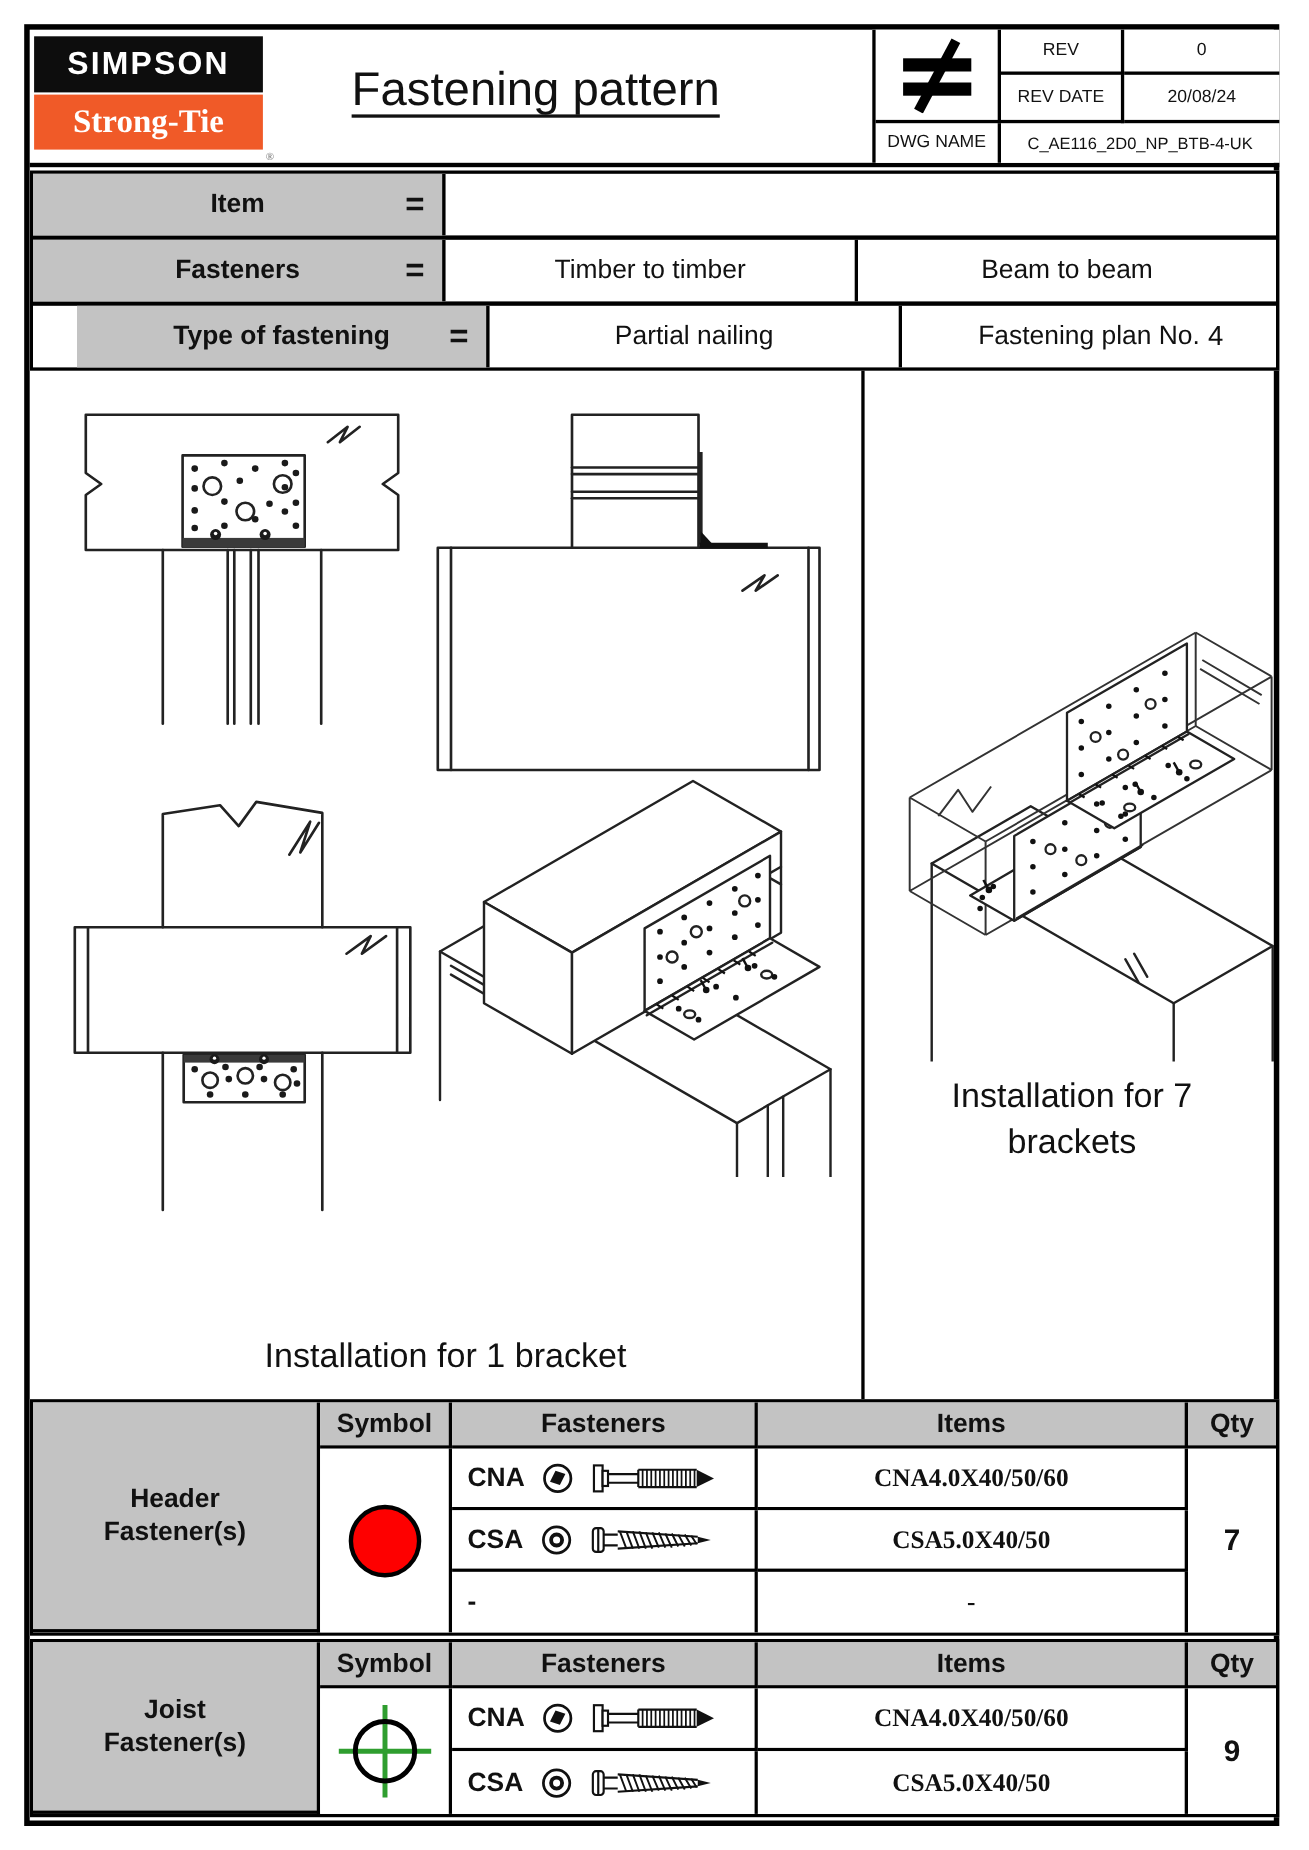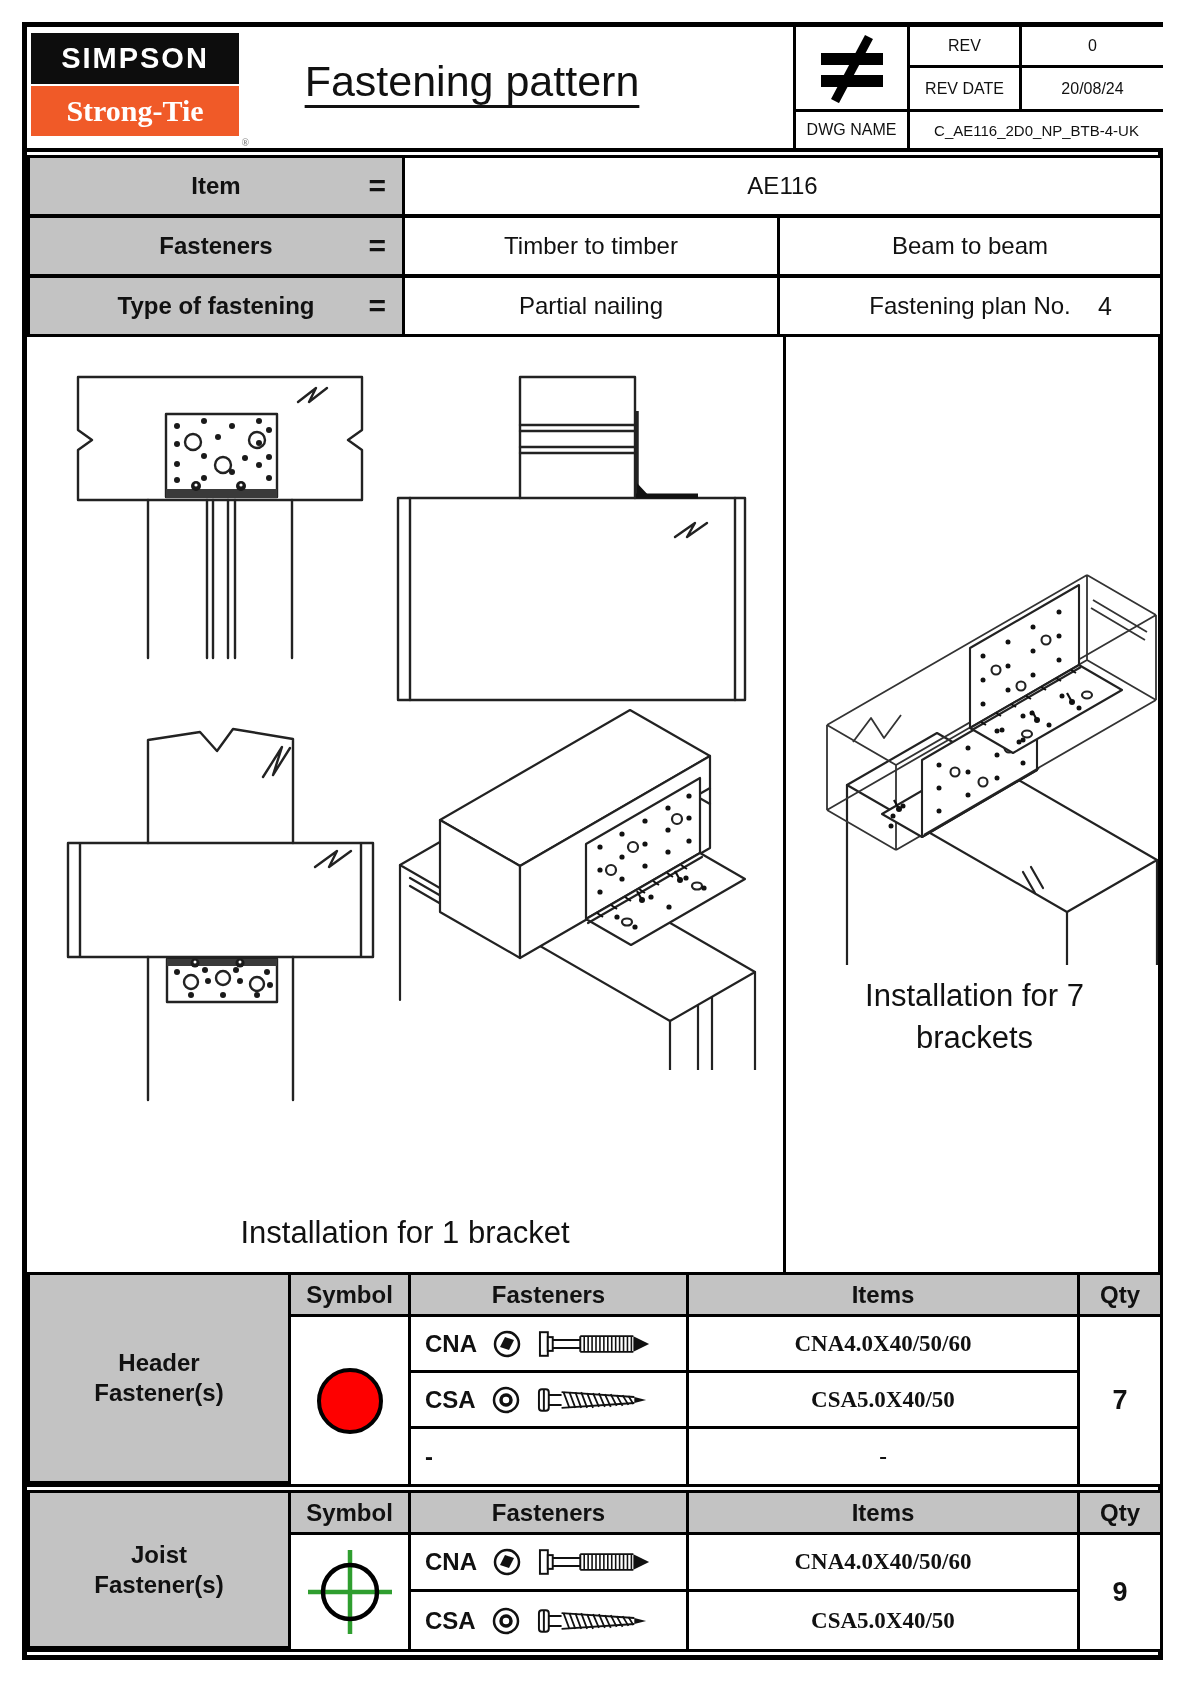--- a/index.html
+++ b/index.html
@@ -4,30 +4,30 @@
 <style>
   html,body{margin:0;padding:0;background:#fff;}
   body{width:1190px;height:1682px;position:relative;font-family:"Liberation Sans",sans-serif;color:#111;}
   .outer{position:absolute;left:22px;top:22px;width:1141px;height:1638px;border:5px solid #000;box-sizing:border-box;background:#fff;}
   
   .hdr{position:absolute;left:0;top:0;width:1136px;height:121px;border-bottom:4px solid #000;box-sizing:content-box;}
   .logo{position:absolute;left:4px;top:6px;width:208px;height:104px;}
   .logo-black{position:absolute;left:0;top:0;width:208px;height:51px;background:#0d0d0d;color:#fff;display:flex;align-items:center;justify-content:center;font-weight:bold;font-size:29px;letter-spacing:2px;}
   .logo-orange{position:absolute;left:0;top:53px;width:208px;height:50px;background:#f05a28;color:#fff;display:flex;align-items:center;justify-content:center;font-family:"Liberation Serif",serif;font-weight:bold;font-size:30px;}
   .logo-reg{position:absolute;right:-10px;bottom:-12px;font-size:10px;color:#888;}
-  .sheet-title{position:absolute;left:165px;top:30px;width:560px;text-align:center;font-size:43px;text-decoration:underline;text-decoration-thickness:3px;text-underline-offset:9px;}
+  .sheet-title{position:absolute;left:180px;top:30px;width:560px;text-align:center;font-size:43px;text-decoration:underline;text-decoration-thickness:3px;text-underline-offset:9px;}
   .tblock{position:absolute;left:766px;top:0;width:370px;height:121px;border-left:3px solid #000;display:grid;grid-template-columns:114px 112px 1fr;grid-template-rows:41px 44px 36px;box-sizing:border-box;background:#fff;}
   .tb{border-right:3px solid #000;border-bottom:3px solid #000;display:flex;align-items:center;justify-content:center;font-size:16px;box-sizing:border-box;}
   .tb.noR{border-right:none;} .tb.noB{border-bottom:none;}
   .tb.neq{grid-column:1;grid-row:1/3;}
   .tb.dwgval{grid-column:2/4;font-size:15px;}
   
   .spec{position:absolute;left:0;top:128px;width:1136px;border:3px solid #000;box-sizing:border-box;background:#fff;}
   .spec-row{display:flex;height:56px;border-bottom:4px solid #000;}
-  .spec-row:last-child{border-bottom:none;}
+  .spec-row:last-child{border-bottom:none;padding-left:40px;}
   .spec-label{width:375px;background:#c3c3c3;border-right:3px solid #000;display:flex;align-items:center;justify-content:center;position:relative;font-weight:bold;font-size:24px;box-sizing:border-box;flex:none;}
   .eq{position:absolute;right:16px;font-weight:bold;font-size:30px;}
   .spec-val{flex:1;display:flex;align-items:center;justify-content:center;font-size:24px;}
   .spec-val-l{width:375px;flex:none;border-right:3px solid #000;display:flex;align-items:center;justify-content:center;font-size:24px;box-sizing:border-box;text-align:right;}
   .spec-val-r{flex:1;display:flex;align-items:center;justify-content:center;font-size:24px;position:relative;}
   .plan-no{position:absolute;right:48px;font-size:25px;}
   
   .divider{position:absolute;left:756px;top:310px;width:3px;height:935px;background:#000;}
   .dsvg{position:absolute;}
   .cap-left{position:absolute;left:0;top:1188px;width:756px;text-align:center;font-size:31px;}
@@ -78,21 +78,20 @@
       <div class="tb dwgval noR noB">C_AE116_2D0_NP_BTB-4-UK</div>
     </div>
   </div>
 
   <div class="spec">
     <div class="spec-row">
       <div class="spec-label">
         <span>Item</span>
         <span class="eq">=</span>
       </div>
-      <div class="spec-val">AE116</div>
     </div>
     <div class="spec-row">
       <div class="spec-label">
         <span>Fasteners</span>
         <span class="eq">=</span>
       </div>
       <div class="spec-val-l">Timber to timber</div>
       <div class="spec-val-r">Beam to beam</div>
     </div>
     <div class="spec-row">

